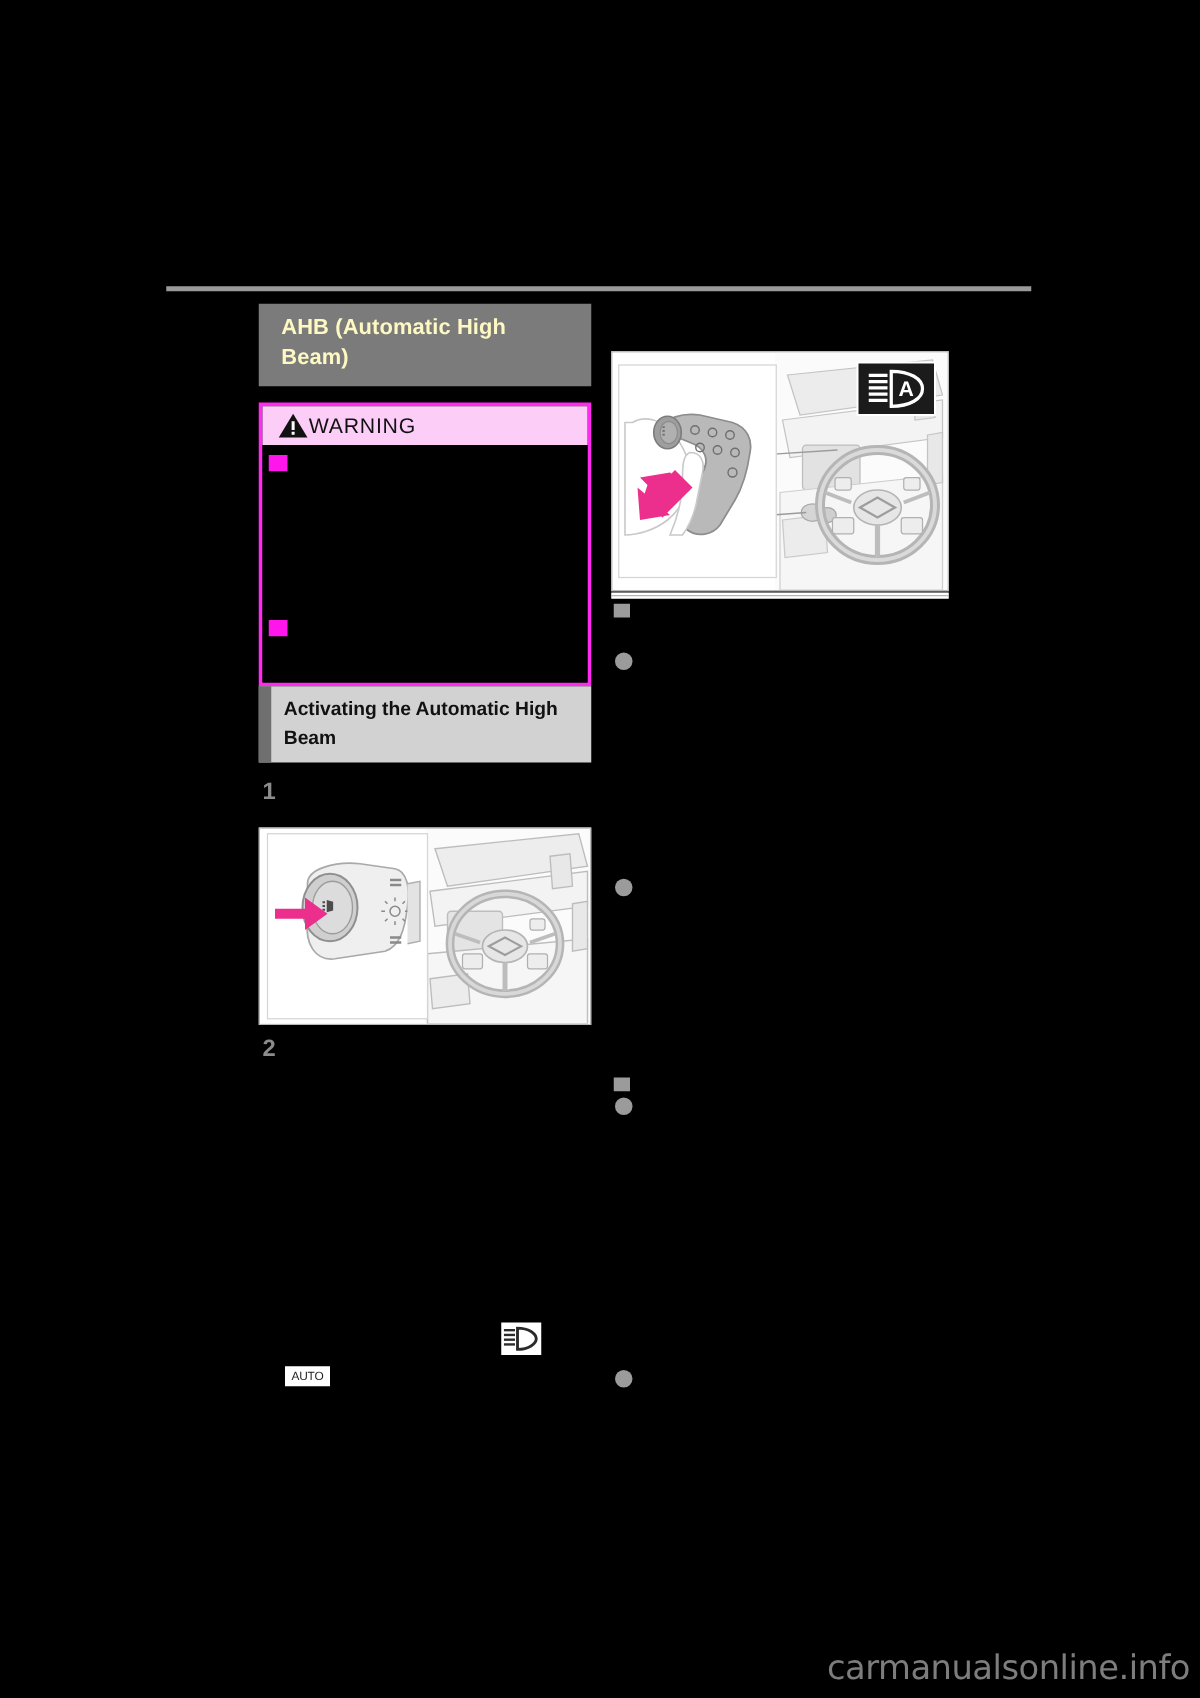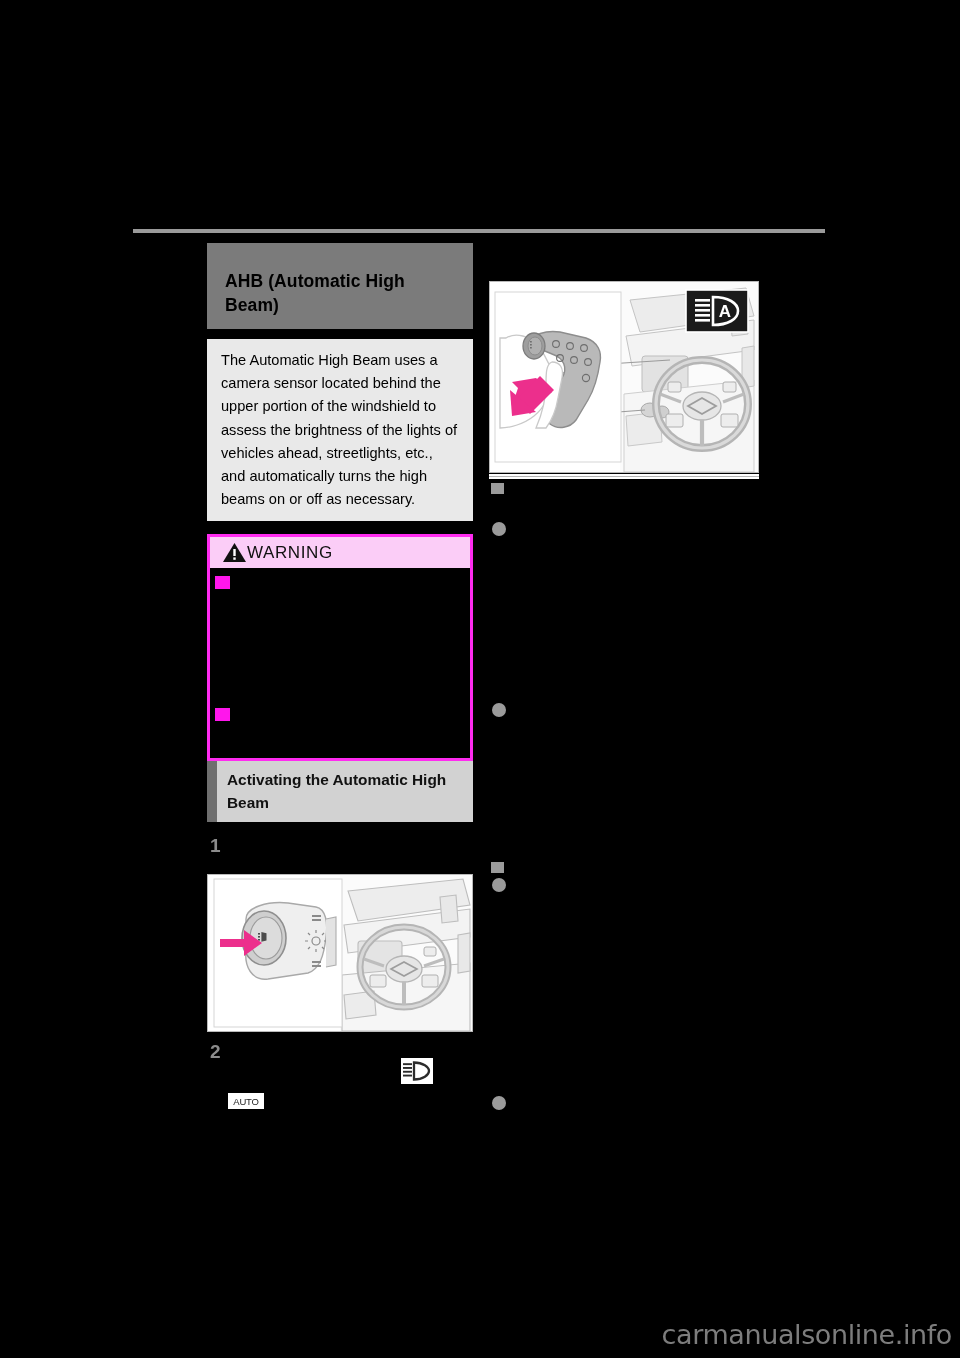--- a/index.html
+++ b/index.html
@@ -43,26 +43,26 @@
   .col-right {
     position: absolute;
     left: 489px;
     top: 243px;
     width: 270px;
   }
 
   
   .section-head {
     background: #7b7b7b;
-    color: #000000;
+    color: #fef9c3;
     font-weight: bold;
     font-size: 17.5px;
     line-height: 24px;
     letter-spacing: 0.1px;
-    padding: 26px 14px 12px 18px;
+    padding: 6px 14px 12px 18px;
     box-sizing: border-box;
   }
 
   
   .intro-box {
     margin-top: 10px;
     background: #e9e9e9;
     color: #000;
     font-size: 14.6px;
     line-height: 23.2px;
@@ -212,21 +212,20 @@
 <body>
 
 <div id="page">
 
   <div class="top-rule"></div>
 
   <div class="col-left">
 
     <div class="section-head">AHB (Automatic High Beam)</div>
 
-    <div class="intro-box">The Automatic High Beam uses a camera sensor located behind the upper portion of the windshield to assess the brightness of the lights of vehicles ahead, streetlights, etc., and automatically turns the high beams on or off as necessary.</div>
 
     <div class="warn-box">
       <div class="warn-head">
         <svg class="warn-tri" viewBox="0 0 25 21">
           <polygon points="12.5,1 24,20 1,20" fill="#111111"></polygon>
           <rect x="11.3" y="7" width="2.4" height="7" fill="#ffffff"></rect>
           <rect x="11.3" y="15.4" width="2.4" height="2.4" fill="#ffffff"></rect>
         </svg>
         <span class="warn-title">WARNING</span>
       </div>

